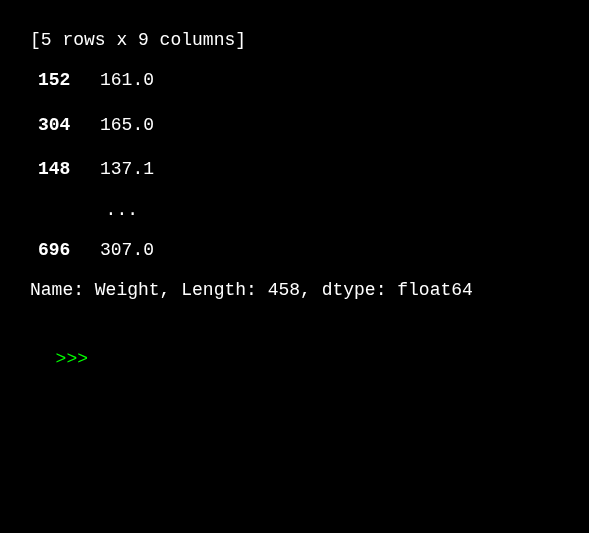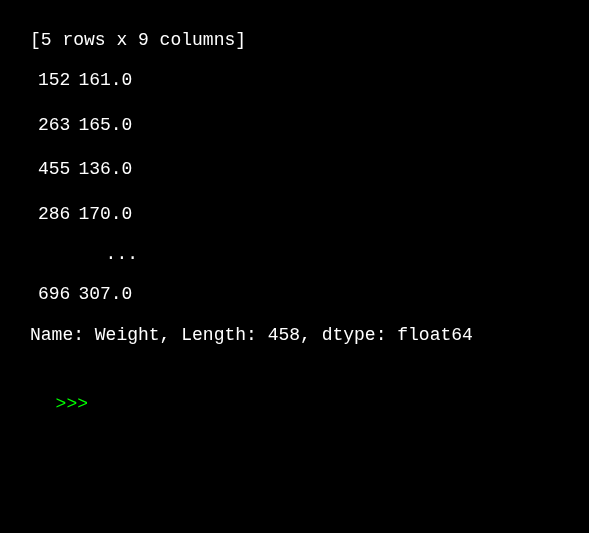--- a/index.html
+++ b/index.html
@@ -21,40 +21,40 @@
     .line {
       white-space: pre;
     }
     .prompt {
       color: #00ff00;
     }
     .idx {
       display: inline-block;
       min-width: 3ch;
       text-align: right;
+      font-weight: bold;
     }
     .val {
       display: inline-block;
       min-width: 9ch;
-      text-align: left;
+      text-align: center;
     }
     .ellipsis-line {
       white-space: pre;
     }
   </style>
 </head>
 <body>
 
 <div class="line">[5 rows x 9 columns]</div>
 
 <div id="rows-top-container">
     <div class="line"><span class="idx">152</span><span class="val">161.0</span></div>
-    <div class="line"><span class="idx">263</span><span class="val">165.0</span></div>
-    <div class="line"><span class="idx">455</span><span class="val">136.0</span></div>
-    <div class="line"><span class="idx">286</span><span class="val">170.0</span></div>
+    <div class="line"><span class="idx">304</span><span class="val">165.0</span></div>
+    <div class="line"><span class="idx">148</span><span class="val">137.1</span></div>
   </div>
 
 <div class="ellipsis-line">       ...  </div>
 
 <div id="rows-bottom-container">
     <div class="line"><span class="idx">696</span><span class="val">307.0</span></div>
   </div>
 
 <div class="line">Name: Weight, Length: 458, dtype: float64</div>
 

